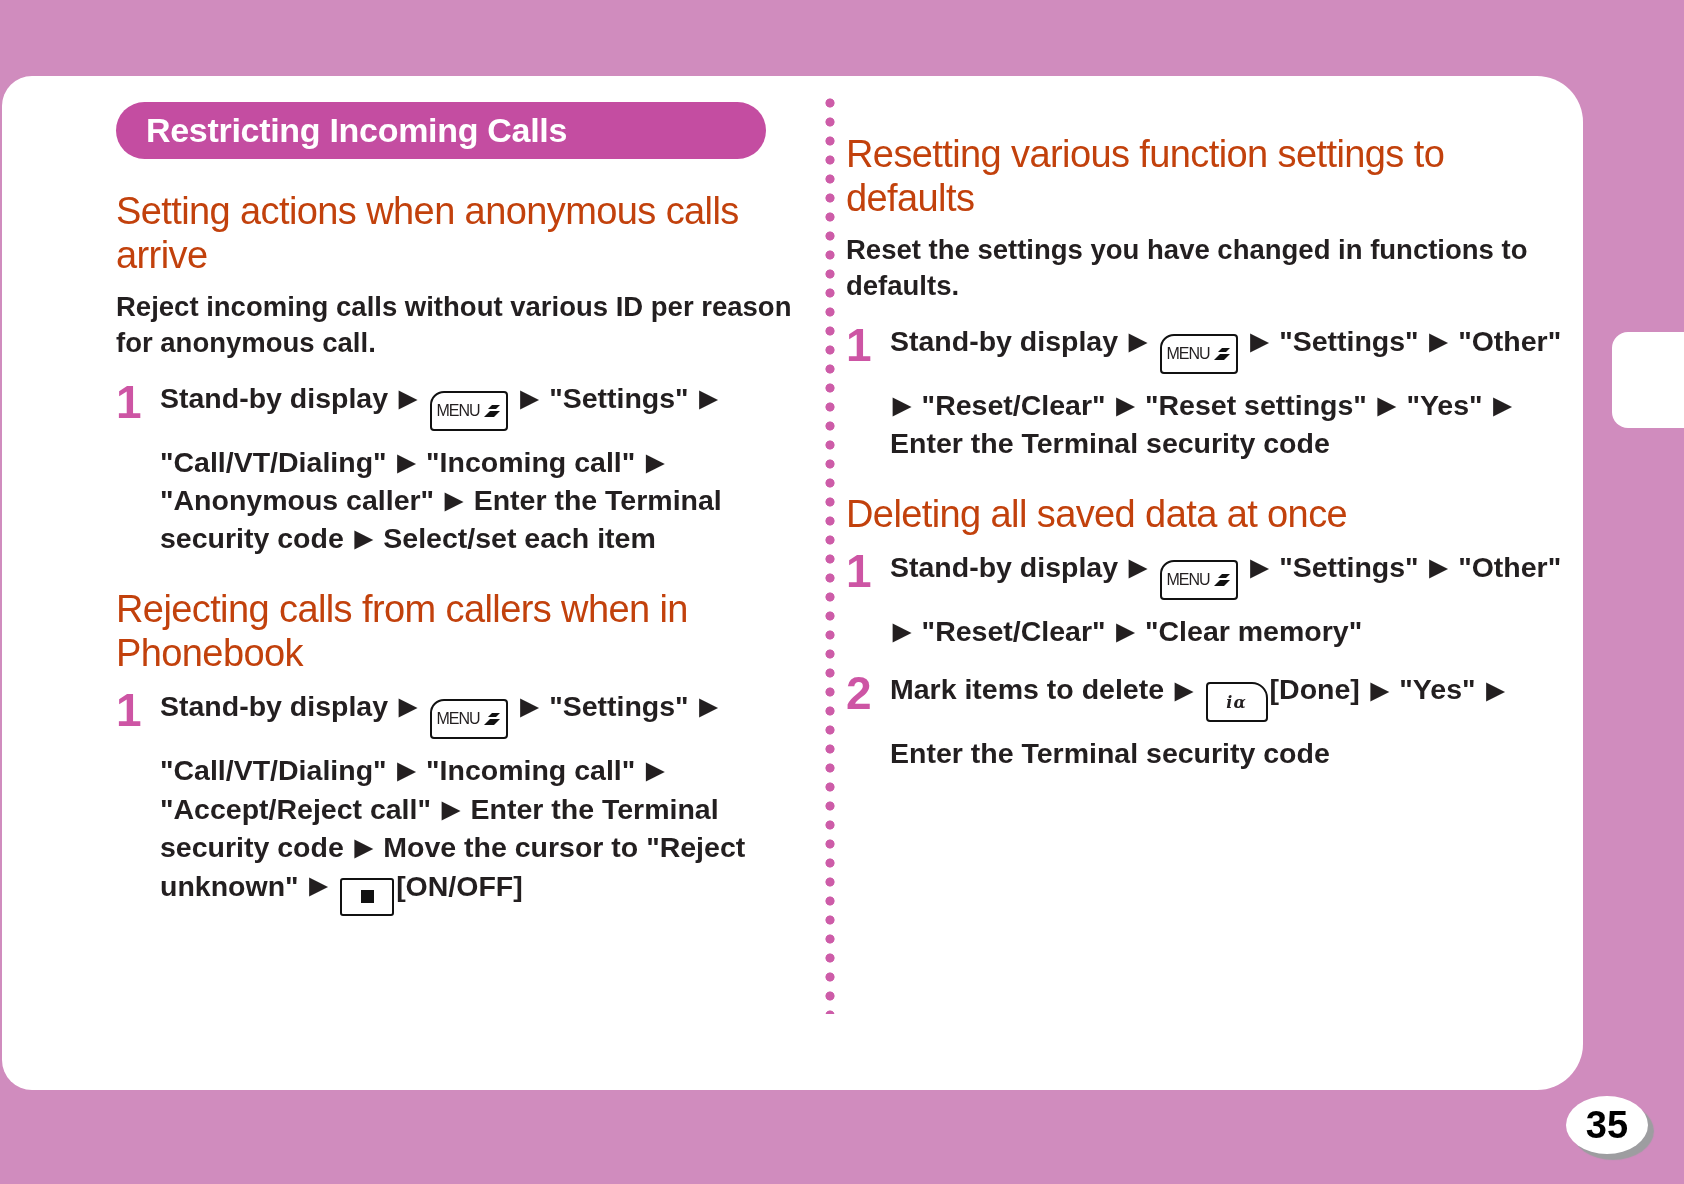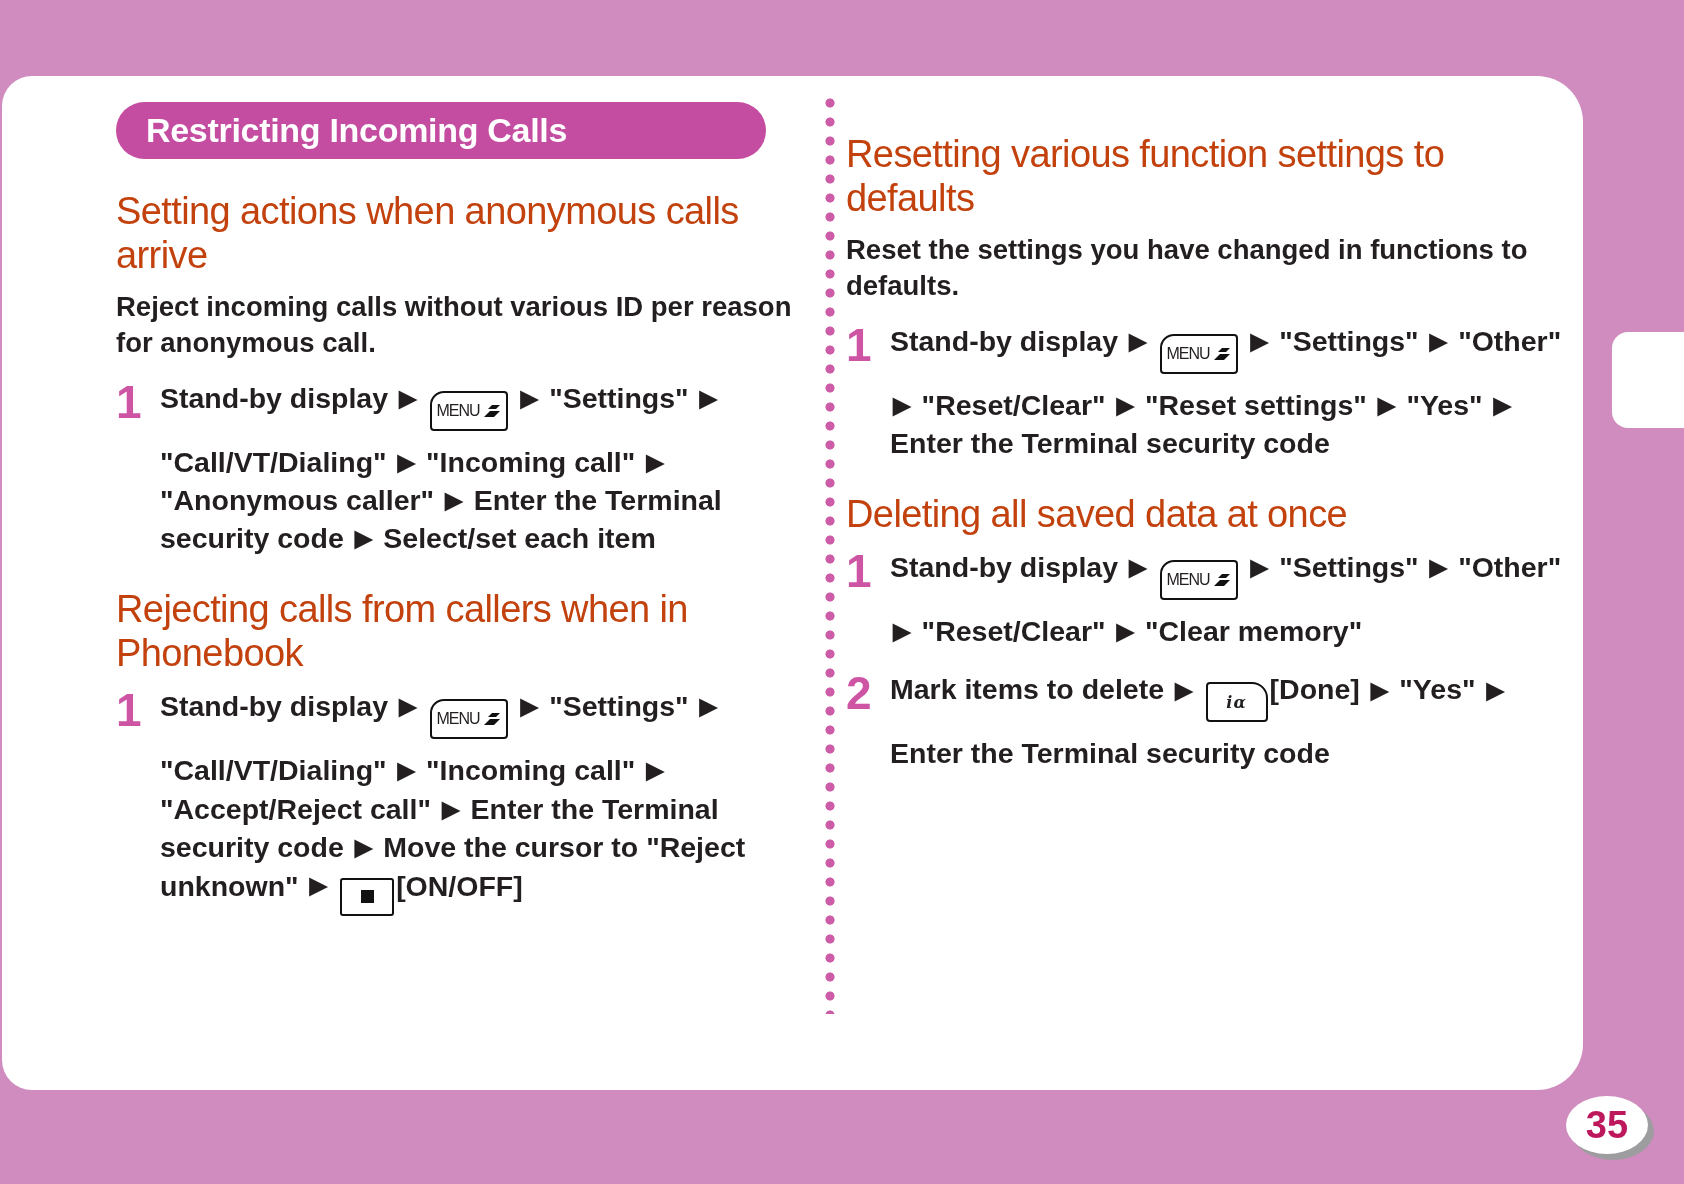--- a/index.html
+++ b/index.html
@@ -59,21 +59,21 @@
   }
   .side-tab {
     position:absolute; left:1612px; top:332px; width:72px; height:96px;
     background:#ffffff; border-radius:16px 0 0 16px;
   }
   .page-num {
     position:absolute; left:1566px; top:1096px; width:82px; height:58px;
     background:#ffffff; border-radius:50%;
     box-shadow:6px 6px 1px #9d9da0;
     display:flex; align-items:center; justify-content:center;
-    font-size:38px; font-weight:bold; color:#be185d;
+    font-size:38px; font-weight:bold; color:#000000;
   }
 </style>
 </head>
 <body>
 
 <div class="page">
   <div class="card">
     <div class="col" id="col-left">
         <div class="hdr">Restricting Incoming Calls</div>
         <div class="sec-title">Setting actions when anonymous calls arrive</div>

